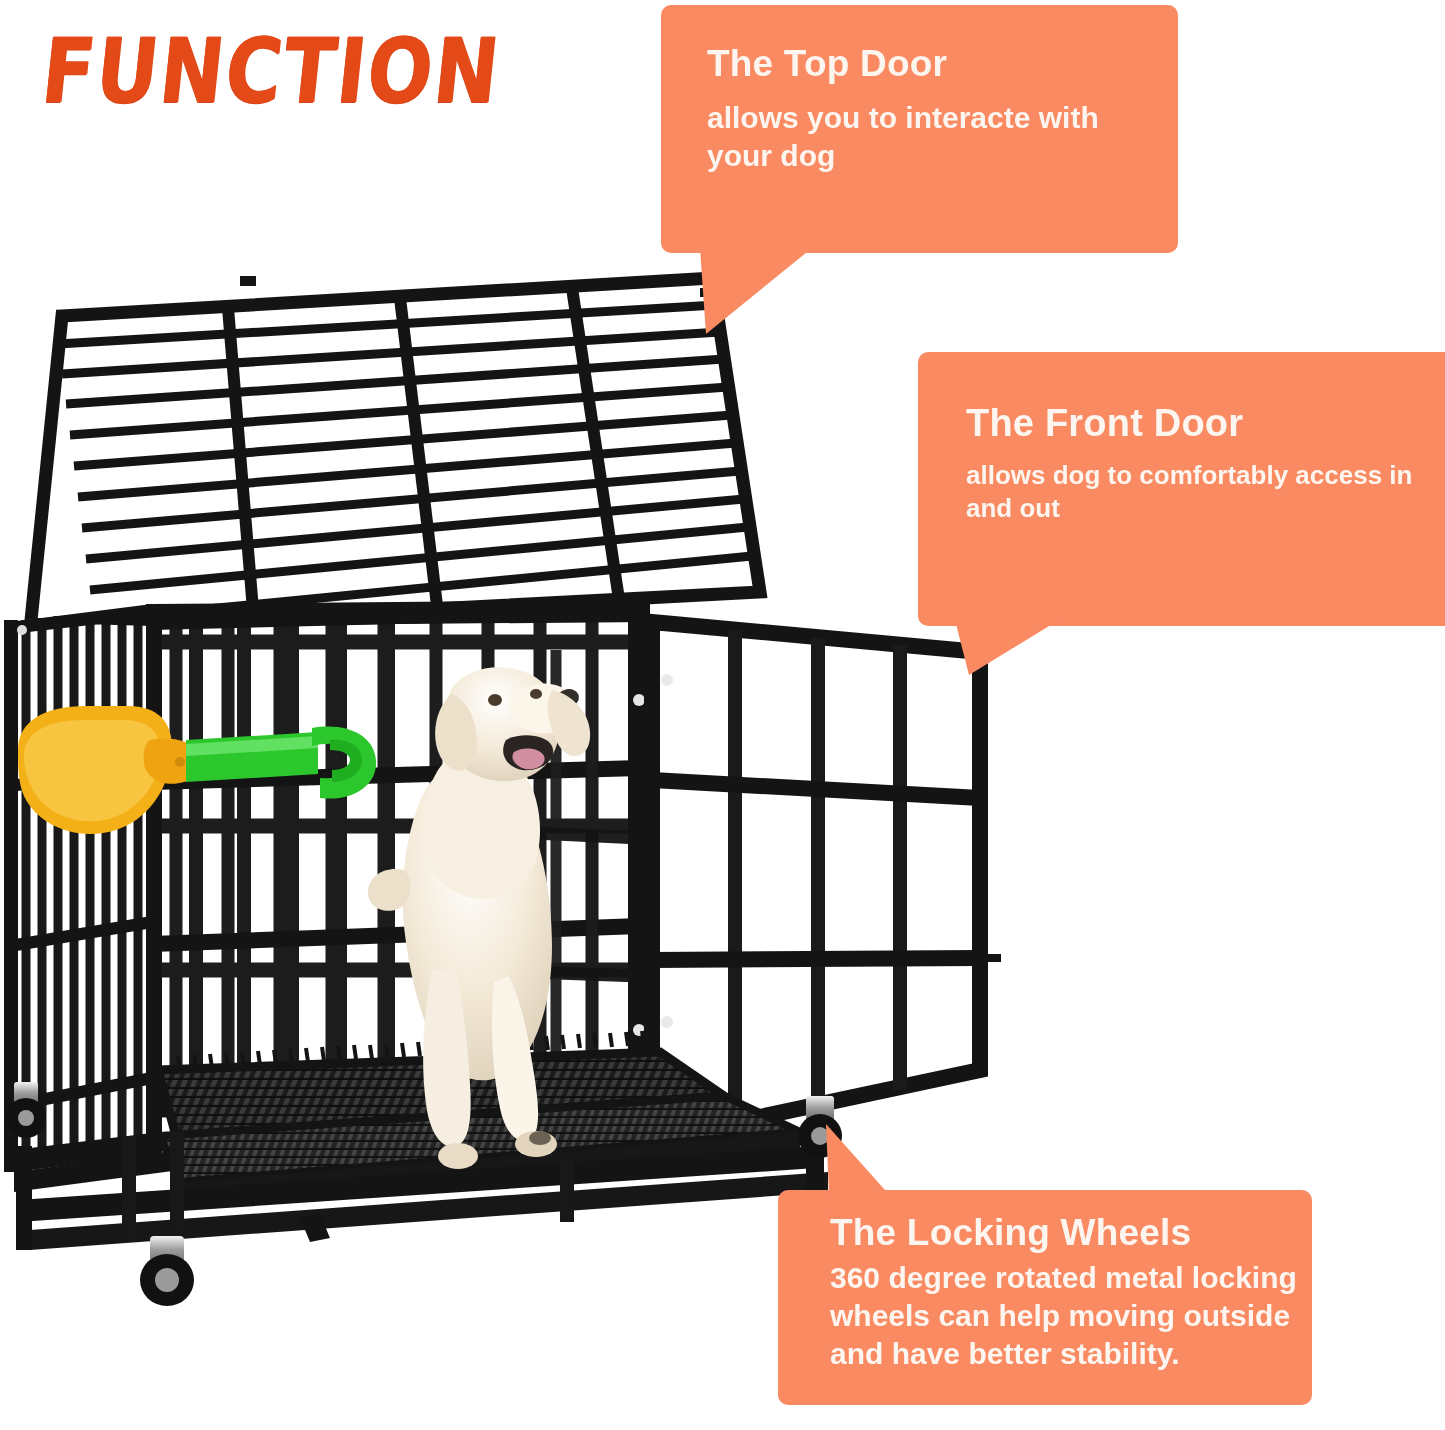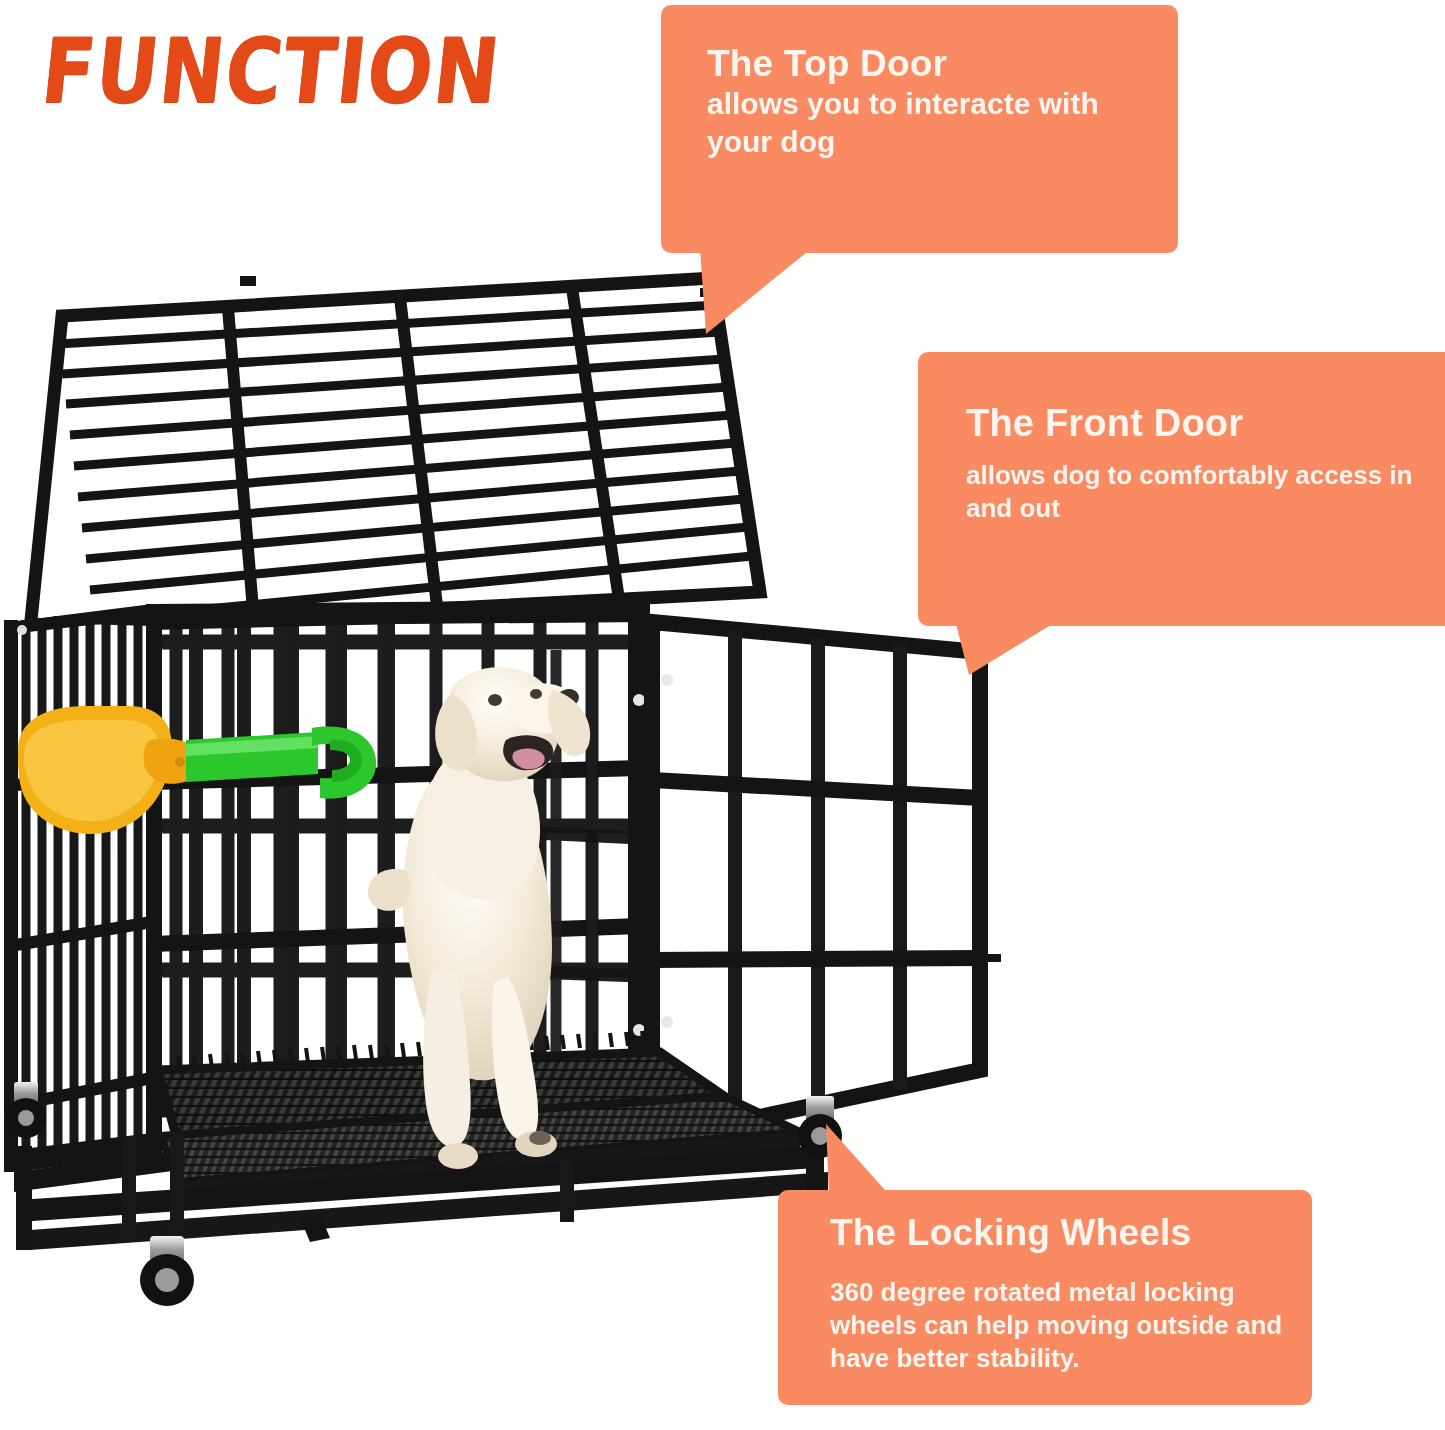--- a/index.html
+++ b/index.html
@@ -41,34 +41,34 @@
   }
   .bubble .b-body{
     font-weight:600;
     line-height:1.27;
   }
   .tail{position:absolute;width:0;height:0;}
 
   
   #bubble1{left:661px;top:5px;width:517px;height:248px;padding:38px 34px 0 46px;}
   #bubble1 .b-title{font-size:37px;}
-  #bubble1 .b-body{font-size:30px;}
+  #bubble1 .b-body{font-size:30px;margin-top:14px;}
   #tail1{left:700px;top:248px;}
   #tail1 svg{display:block;}
 
   
   #bubble2{left:918px;top:352px;width:573px;height:274px;padding:50px 26px 0 48px;}
   #bubble2 .b-title{font-size:38px;}
   #bubble2 .b-body{font-size:26px;margin-top:14px;}
   #tail2{left:955px;top:620px;}
 
   
   #bubble3{left:778px;top:1190px;width:534px;height:215px;padding:22px 12px 0 52px;}
   #bubble3 .b-title{font-size:37px;}
-  #bubble3 .b-body{font-size:26px;margin-top:22px;}
+  #bubble3 .b-body{font-size:30px;margin-top:5px;}
   #tail3{left:800px;top:1120px;}
 
   
   #product{position:absolute;left:0;top:270px;width:1010px;height:1050px;}
   #product svg{display:block;width:1010px;height:1050px;}
 </style>
 </head>
 <body>
 
 <div id="stage">

